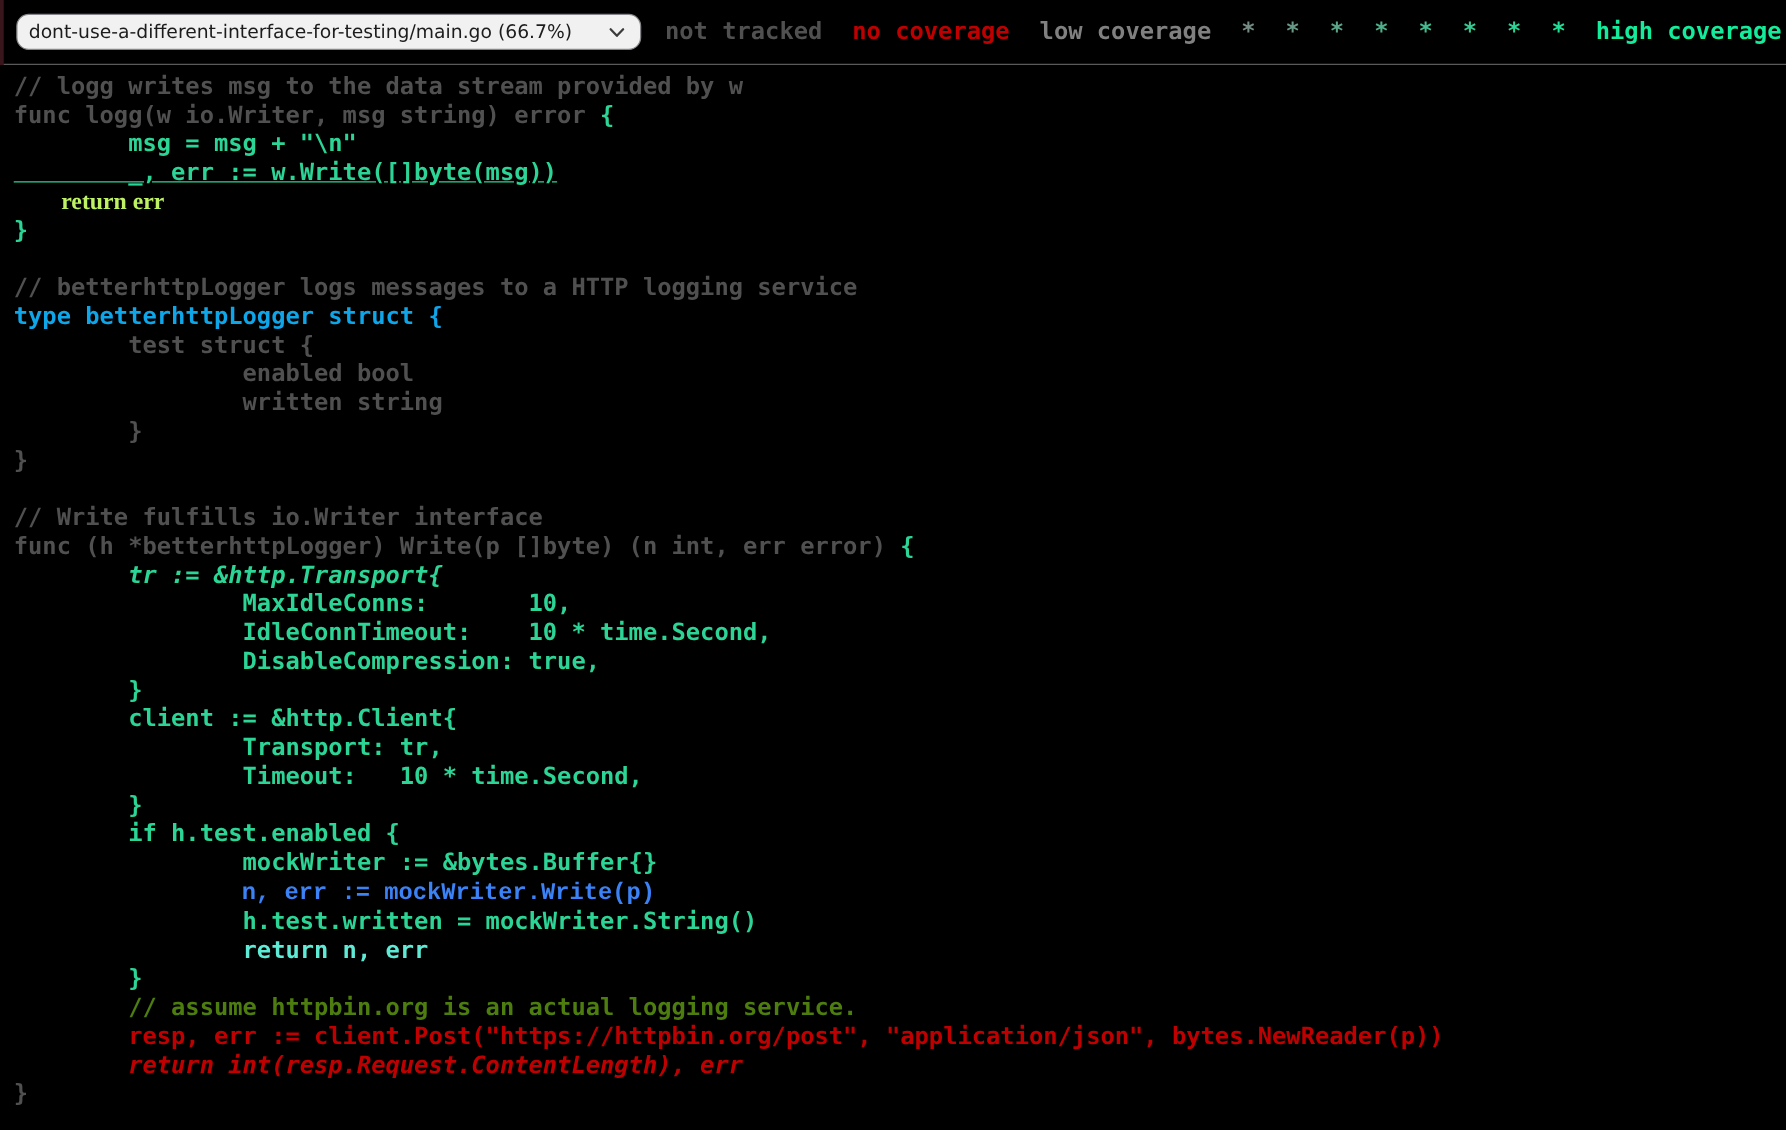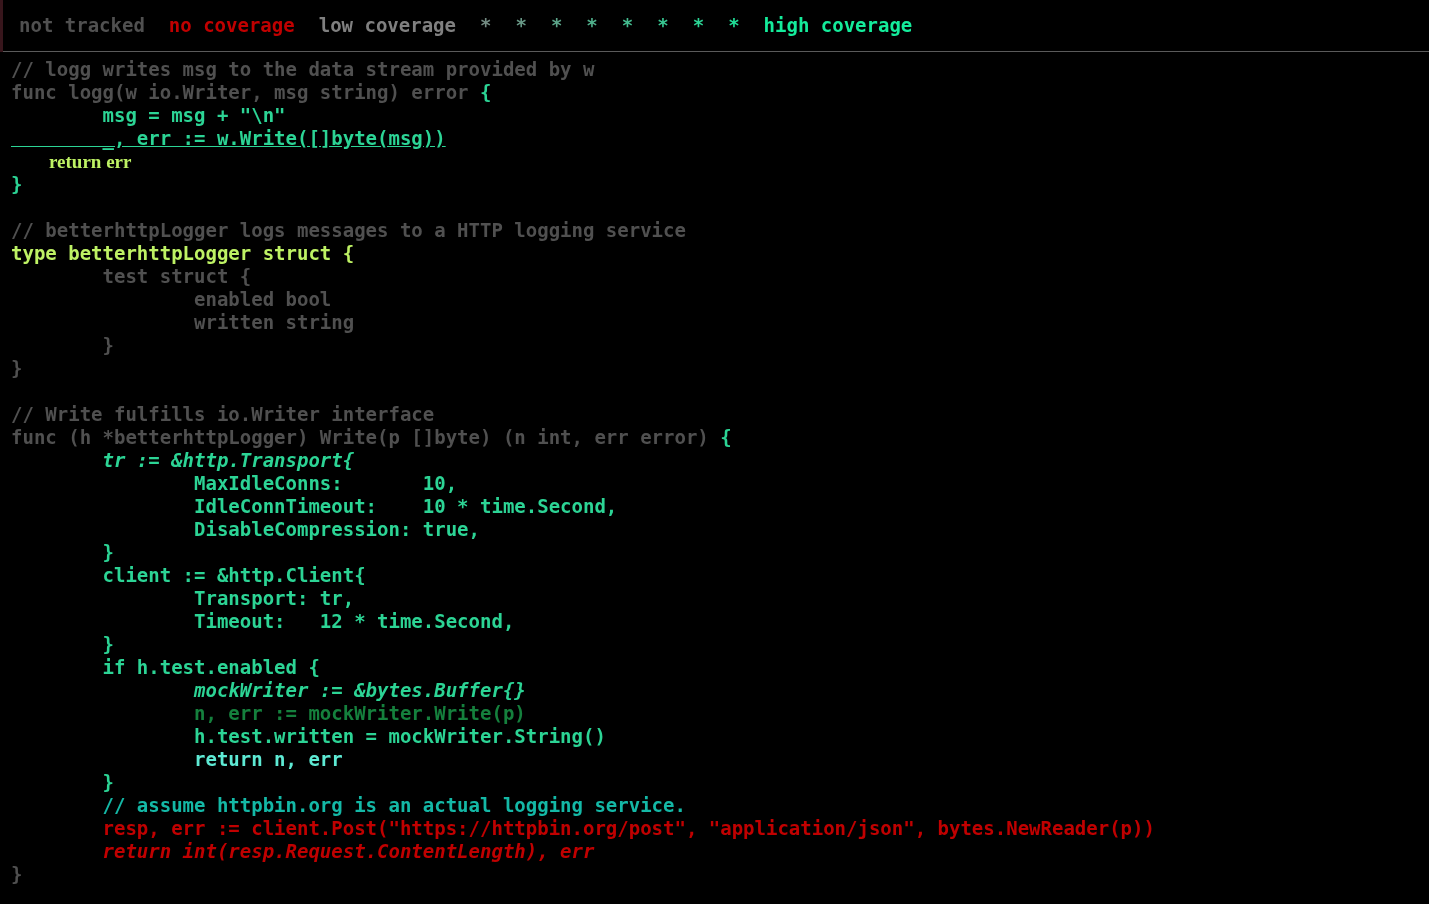--- a/index.html
+++ b/index.html
@@ -68,53 +68,61 @@
     font: bold 19px/23px "DejaVu Sans Mono", "Liberation Mono", monospace;
     white-space: pre;
     color: rgb(80, 80, 80);
   }
 </style>
 </head>
 <body>
 
 <div id="topbar">
   <div class="edge-artifact"></div>
+  <div class="select-wrap">
+    <select class="file-select"><option>dont-use-a-different-interface-for-testing/main.go (66.7%)</option></select>
+    <span class="select-chevron">
+      <svg width="13" height="9" viewBox="0 0 13 9">
+        <polyline points="1.5,1.5 6.5,6.8 11.5,1.5" fill="none" stroke="#3c3c3c" stroke-width="1.8" stroke-linecap="round" stroke-linejoin="round"></polyline>
+      </svg>
+    </span>
+  </div>
   <div id="legend"><span class="legend-item" style="color: rgb(80, 80, 80);">not tracked</span><span class="legend-item" style="color: rgb(192, 0, 0);">no coverage</span><span class="legend-item" style="color: rgb(128, 128, 128);">low coverage</span><span class="legend-item" style="color: rgb(116, 140, 131);">*</span><span class="legend-item" style="color: rgb(104, 152, 134);">*</span><span class="legend-item" style="color: rgb(92, 164, 137);">*</span><span class="legend-item" style="color: rgb(80, 176, 140);">*</span><span class="legend-item" style="color: rgb(68, 188, 143);">*</span><span class="legend-item" style="color: rgb(56, 200, 146);">*</span><span class="legend-item" style="color: rgb(44, 212, 149);">*</span><span class="legend-item" style="color: rgb(32, 224, 152);">*</span><span class="legend-item" style="color: rgb(20, 236, 155);">high coverage</span></div>
 </div>
 
 <div id="content">
   <pre id="code"><span style="color: rgb(80, 80, 80);">// logg writes msg to the data stream provided by w</span>
 <span style="color: rgb(80, 80, 80);">func logg(w io.Writer, msg string) error </span><span style="color: rgb(44, 212, 149);">{</span>
 <span style="color: rgb(44, 212, 149);">        msg = msg + "\n"</span>
 <span style="color: rgb(44, 212, 149); text-decoration: underline;">        _, err := w.Write([]byte(msg))</span>
 <span style="color: #bef264; font-family: Liberation Serif, serif;">        return err</span>
 <span style="color: rgb(44, 212, 149);">}</span>
 
 <span style="color: rgb(80, 80, 80);">// betterhttpLogger logs messages to a HTTP logging service</span>
-<span style="color: #bef264; margin-top: 36px;">type betterhttpLogger struct {</span>
+<span style="color: #0ea5e9; margin-top: 36px;">type betterhttpLogger struct {</span>
 <span style="color: rgb(80, 80, 80);">        test struct {</span>
 <span style="color: rgb(80, 80, 80);">                enabled bool</span>
 <span style="color: rgb(80, 80, 80);">                written string</span>
 <span style="color: rgb(80, 80, 80);">        }</span>
 <span style="color: rgb(80, 80, 80);">}</span>
 
 <span style="color: rgb(80, 80, 80);">// Write fulfills io.Writer interface</span>
 <span style="color: rgb(80, 80, 80);">func (h *betterhttpLogger) Write(p []byte) (n int, err error) </span><span style="color: rgb(44, 212, 149);">{</span>
 <span style="color: rgb(44, 212, 149); font-style: italic;">        tr := &amp;http.Transport{</span>
 <span style="color: rgb(44, 212, 149);">                MaxIdleConns:       10,</span>
 <span style="color: rgb(44, 212, 149);">                IdleConnTimeout:    10 * time.Second,</span>
 <span style="color: rgb(44, 212, 149); text-align: center;">                DisableCompression: true,</span>
 <span style="color: rgb(44, 212, 149);">        }</span>
 <span style="color: rgb(44, 212, 149);">        client := &amp;http.Client{</span>
 <span style="color: rgb(44, 212, 149);">                Transport: tr,</span>
-<span style="color: rgb(44, 212, 149);">                Timeout:   12 * time.Second,</span>
+<span style="color: rgb(44, 212, 149);">                Timeout:   10 * time.Second,</span>
 <span style="color: rgb(44, 212, 149);">        }</span>
 <span style="color: rgb(44, 212, 149);">        if h.test.enabled {</span>
-<span style="color: rgb(44, 212, 149); font-style: italic;">                mockWriter := &amp;bytes.Buffer{}</span>
-<span style="color: #15803d;">                n, err := mockWriter.Write(p)</span>
+<span style="color: rgb(44, 212, 149);">                mockWriter := &amp;bytes.Buffer{}</span>
+<span style="color: #3b82f6; font-family: Liberation Mono, monospace;">                n, err := mockWriter.Write(p)</span>
 <span style="color: rgb(44, 212, 149);">                h.test.written = mockWriter.String()</span>
 <span style="color: #5eead4;">                return n, err</span>
 <span style="color: rgb(44, 212, 149);">        }</span>
-<span style="color: #14b8a6;">        // assume httpbin.org is an actual logging service.</span>
+<span style="color: #4d7c0f;">        // assume httpbin.org is an actual logging service.</span>
 <span style="color: rgb(192, 0, 0);">        resp, err := client.Post("https://httpbin.org/post", "application/json", bytes.NewReader(p))</span>
 <span style="color: rgb(192, 0, 0); font-style: italic;">        return int(resp.Request.ContentLength), err</span>
 <span style="color: rgb(80, 80, 80);">}</span></pre>
 </div>
 
 </body></html>

